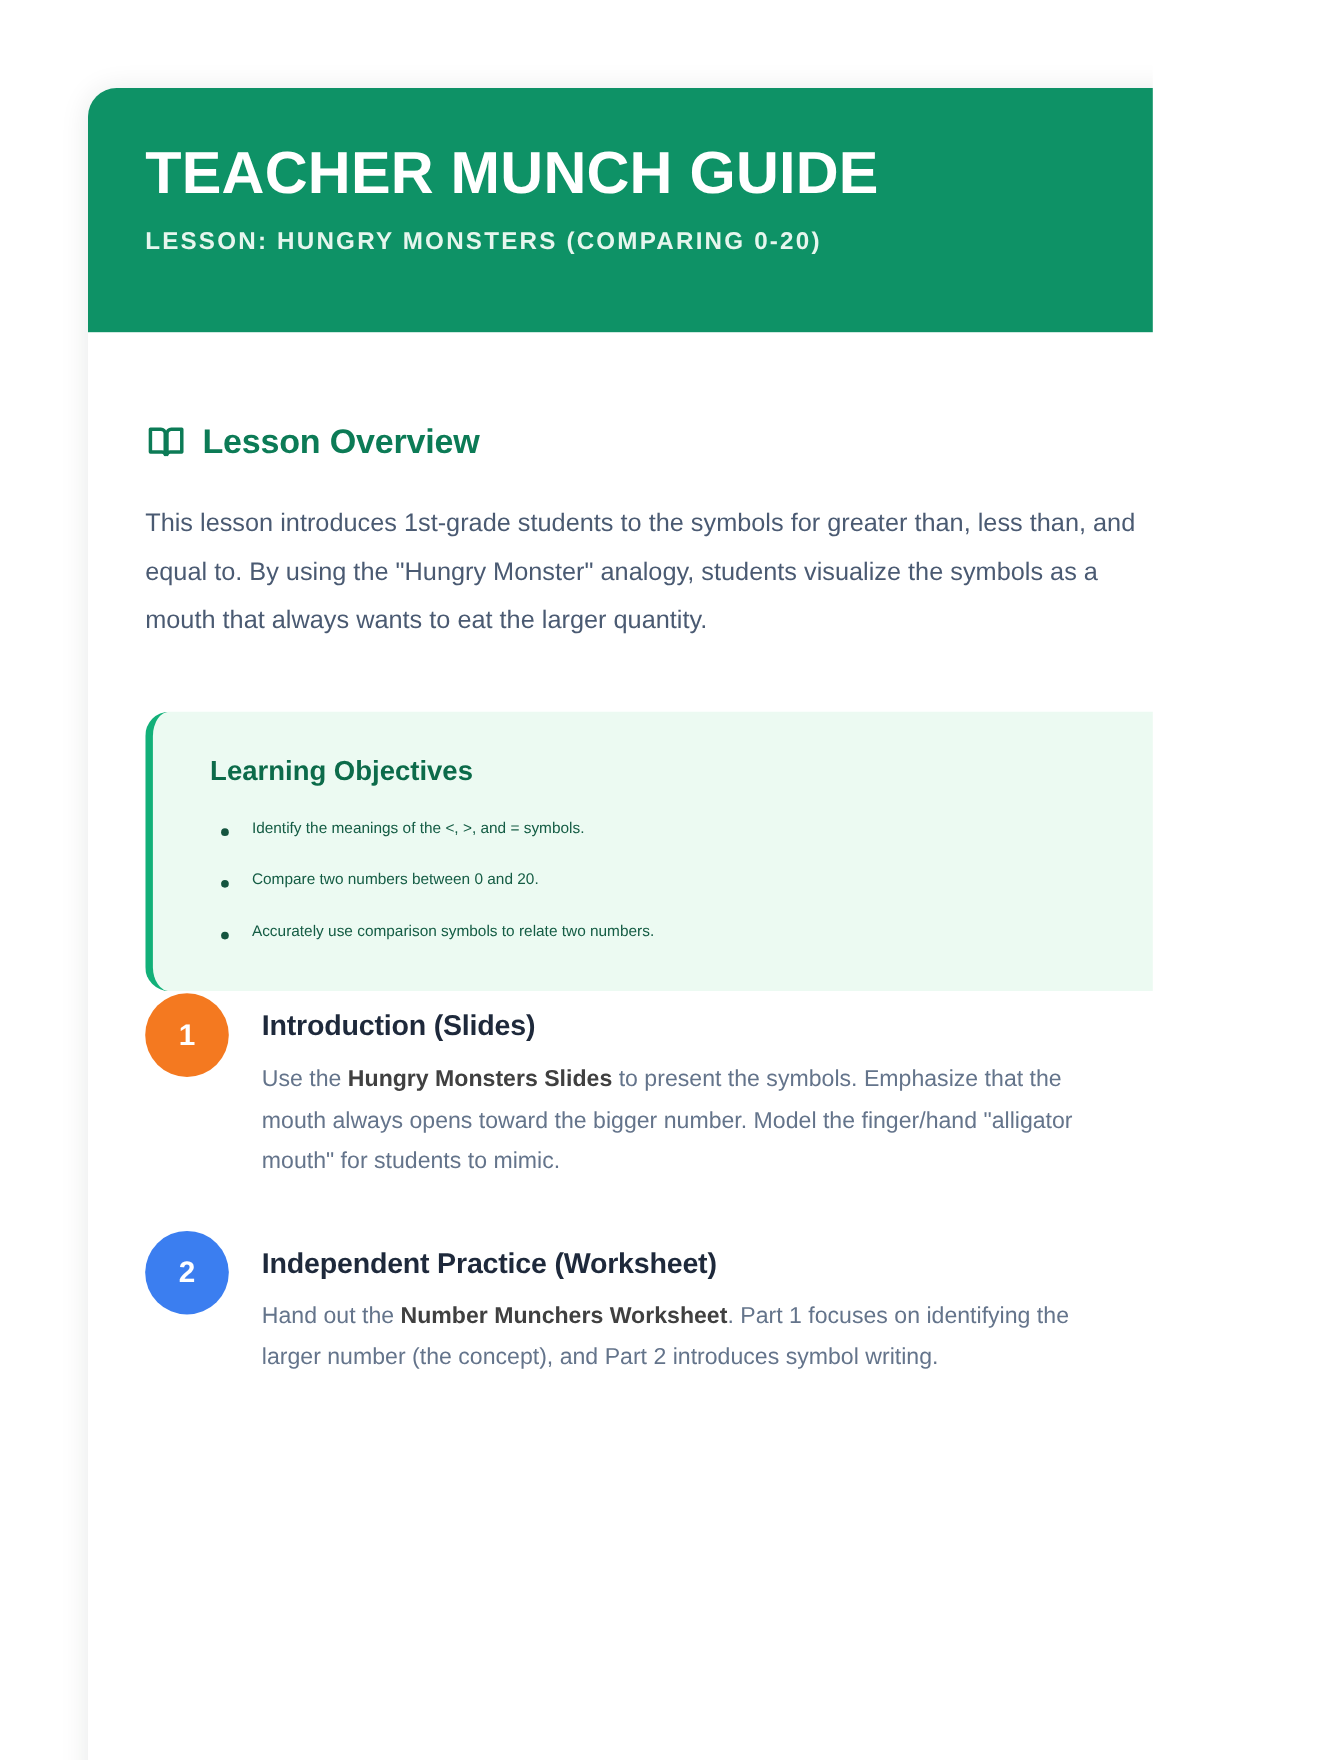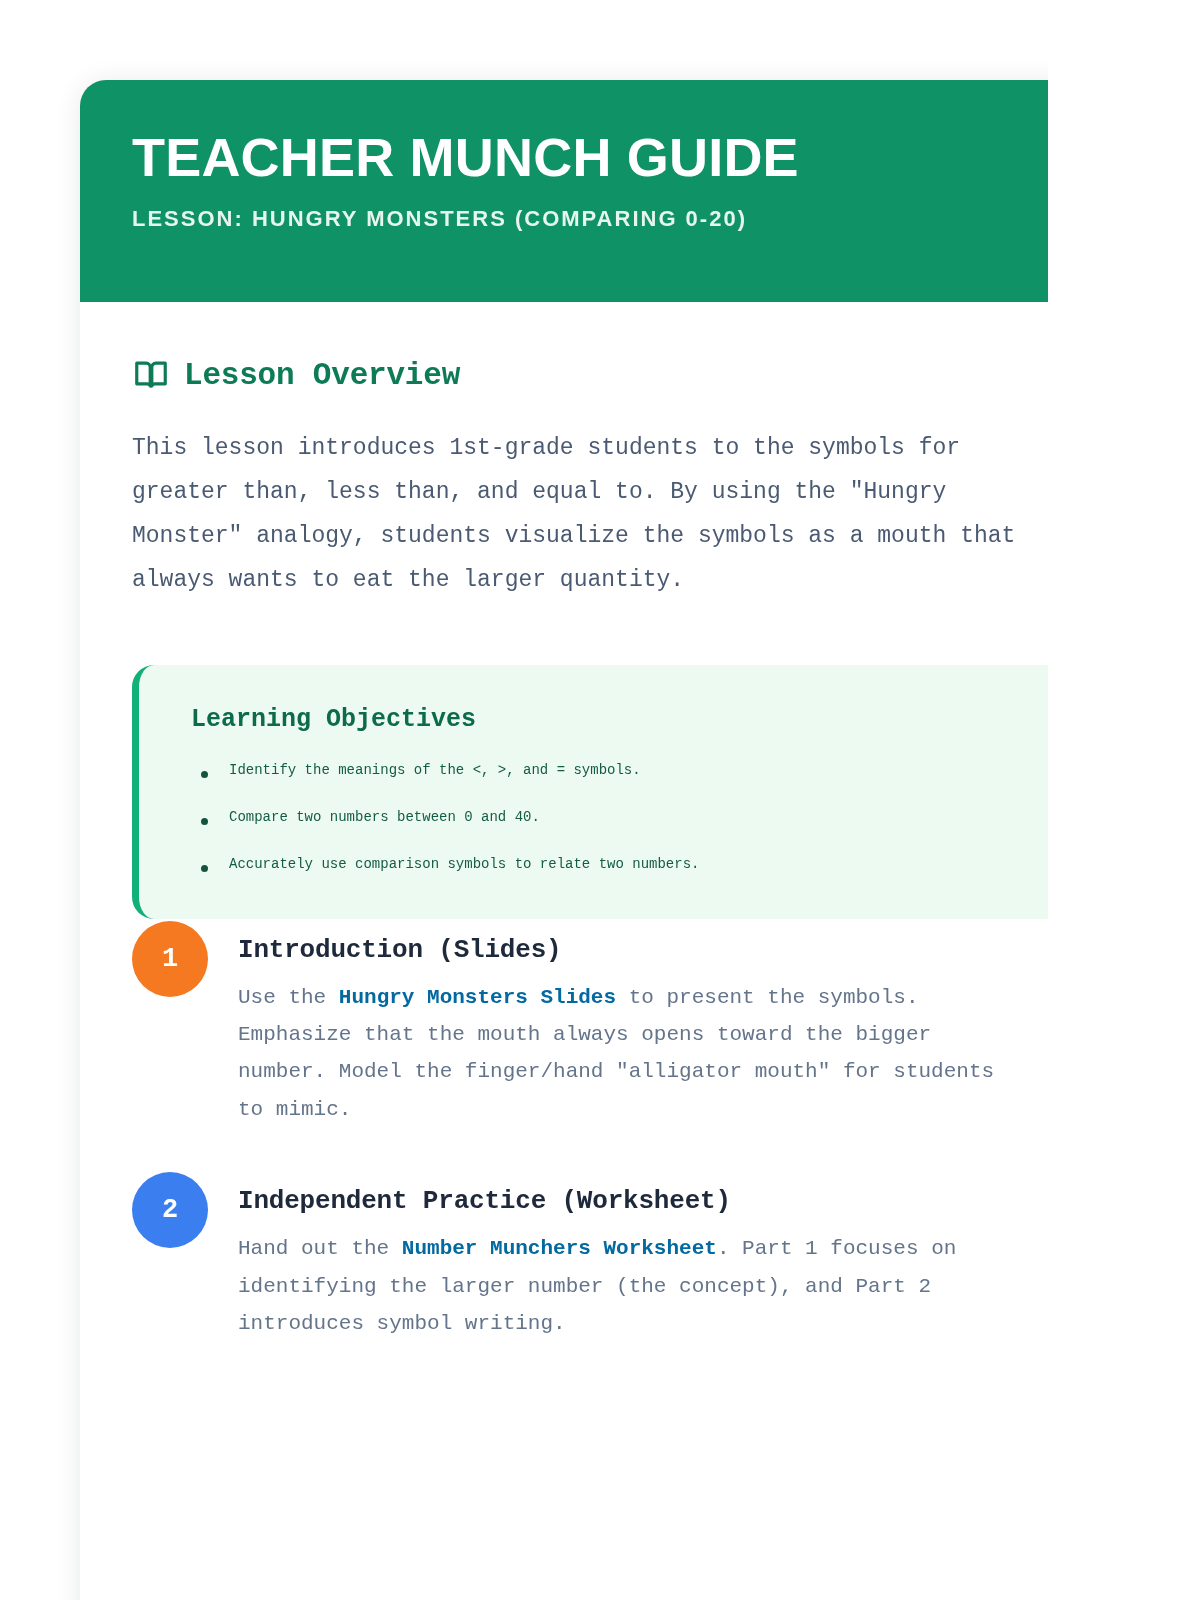--- a/index.html
+++ b/index.html
@@ -53,22 +53,21 @@
     margin-top: 20px;
     color: #e6f6ee;
     font-size: 22px;
     font-weight: 700;
     letter-spacing: 2.0px;
     white-space: nowrap;
   }
 
   
   .card-body {
-    padding: 54px 52px 60px 52px;
-    font-family: Liberation Mono, monospace;
+    padding: 81px 52px 60px 52px;
   }
 
   .section-head {
     display: flex;
     align-items: center;
     gap: 14px;
     margin-bottom: 32px;
   }
 
   .book-icon { display: block; flex: 0 0 auto; }
@@ -168,21 +167,21 @@
     letter-spacing: -0.2px;
   }
 
   .step-text {
     color: #64748b;
     font-size: 21px;
     line-height: 1.78;
     max-width: 790px;
   }
 
-  .step-text b { color: #0369a1; font-weight: 700; }
+  .step-text b { color: #404040; font-weight: 700; }
 </style>
 </head>
 <body>
 
 <div class="page">
   <div class="card">
 
     <div class="card-header">
       <div class="header-title">TEACHER MUNCH GUIDE</div>
       <div class="header-subtitle">LESSON: HUNGRY MONSTERS (COMPARING 0-20)</div>
@@ -204,21 +203,21 @@
 
       <div class="callout">
         <div class="callout-title">Learning Objectives</div>
         <ul class="callout-list">
           <li>
             <span class="bullet"></span>
             <span>Identify the meanings of the &lt;, &gt;, and = symbols.</span>
           </li>
           <li>
             <span class="bullet"></span>
-            <span>Compare two numbers between 0 and 40.</span>
+            <span>Compare two numbers between 0 and 20.</span>
           </li>
           <li>
             <span class="bullet"></span>
             <span>Accurately use comparison symbols to relate two numbers.</span>
           </li>
         </ul>
       </div>
 
 
       <div class="step">

